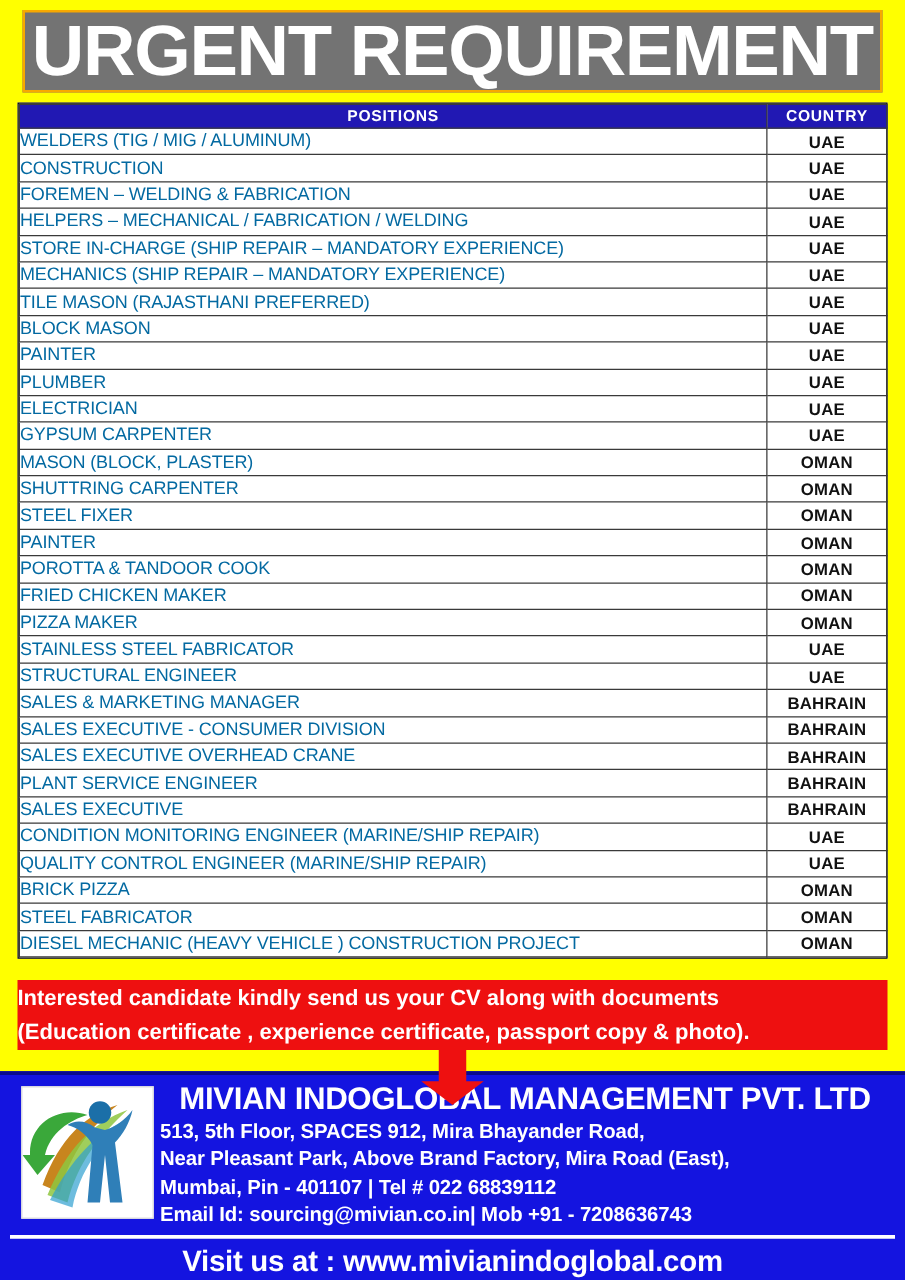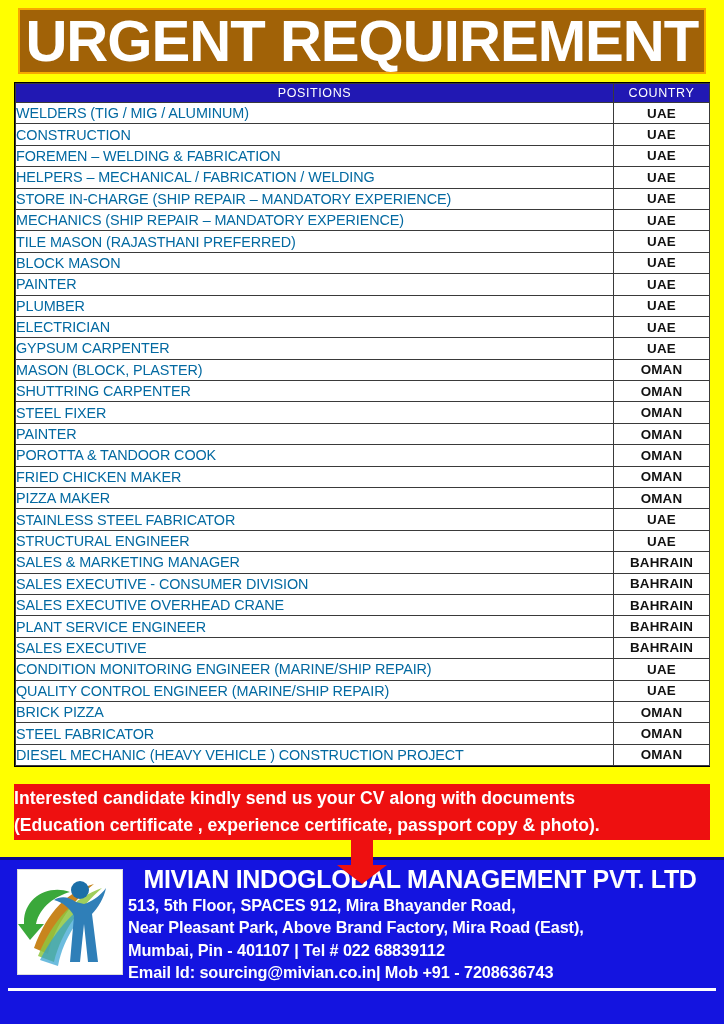--- a/index.html
+++ b/index.html
@@ -15,21 +15,21 @@
     position: relative;
   }
 
   
   .title-banner {
     position: absolute;
     left: 18px;
     top: 8px;
     width: 688px;
     height: 66px;
-    background: #a16207;
+    background: #737373;
     border: 2px solid #f7a800;
     box-sizing: border-box;
     display: flex;
     align-items: center;
     justify-content: center;
     overflow: hidden;
   }
   .title-banner .title-text {
     color: #ffffff;
     font-weight: bold;
@@ -59,21 +59,21 @@
   .tbl th, .tbl td {
     border: 1px solid #3a3a3a;
     padding: 0;
     height: 21.4px;
     box-sizing: border-box;
   }
   .tbl thead th {
     background: #2118b3;
     color: #ffffff;
     font-size: 12.5px;
-    font-weight: normal;
+    font-weight: bold;
     text-align: center;
     letter-spacing: 0.6px;
     height: 19px;
   }
   .col-pos { width: 598px; }
   .col-cty { width: 96px; }
   .tbl td.pos {
     text-align: left;
     padding-left: 0;
     font-size: 14.4px;
@@ -364,13 +364,14 @@
   <div class="company-block">
     <div class="company-name">MIVIAN INDOGLOBAL MANAGEMENT PVT. LTD</div>
     <div class="addr-line">513, 5th Floor, SPACES 912, Mira Bhayander Road,</div>
     <div class="addr-line">Near Pleasant Park, Above Brand Factory, Mira Road (East),</div>
     <div class="addr-line">Mumbai, Pin - 401107 | Tel # 022 68839112</div>
     <div class="addr-line">Email Id: sourcing@mivian.co.in| Mob +91 - 7208636743</div>
   </div>
 
   <div class="rule"></div>
 
+  <div class="visit-line">Visit us at : www.mivianindoglobal.com</div>
 </div>
 
 </body></html>

